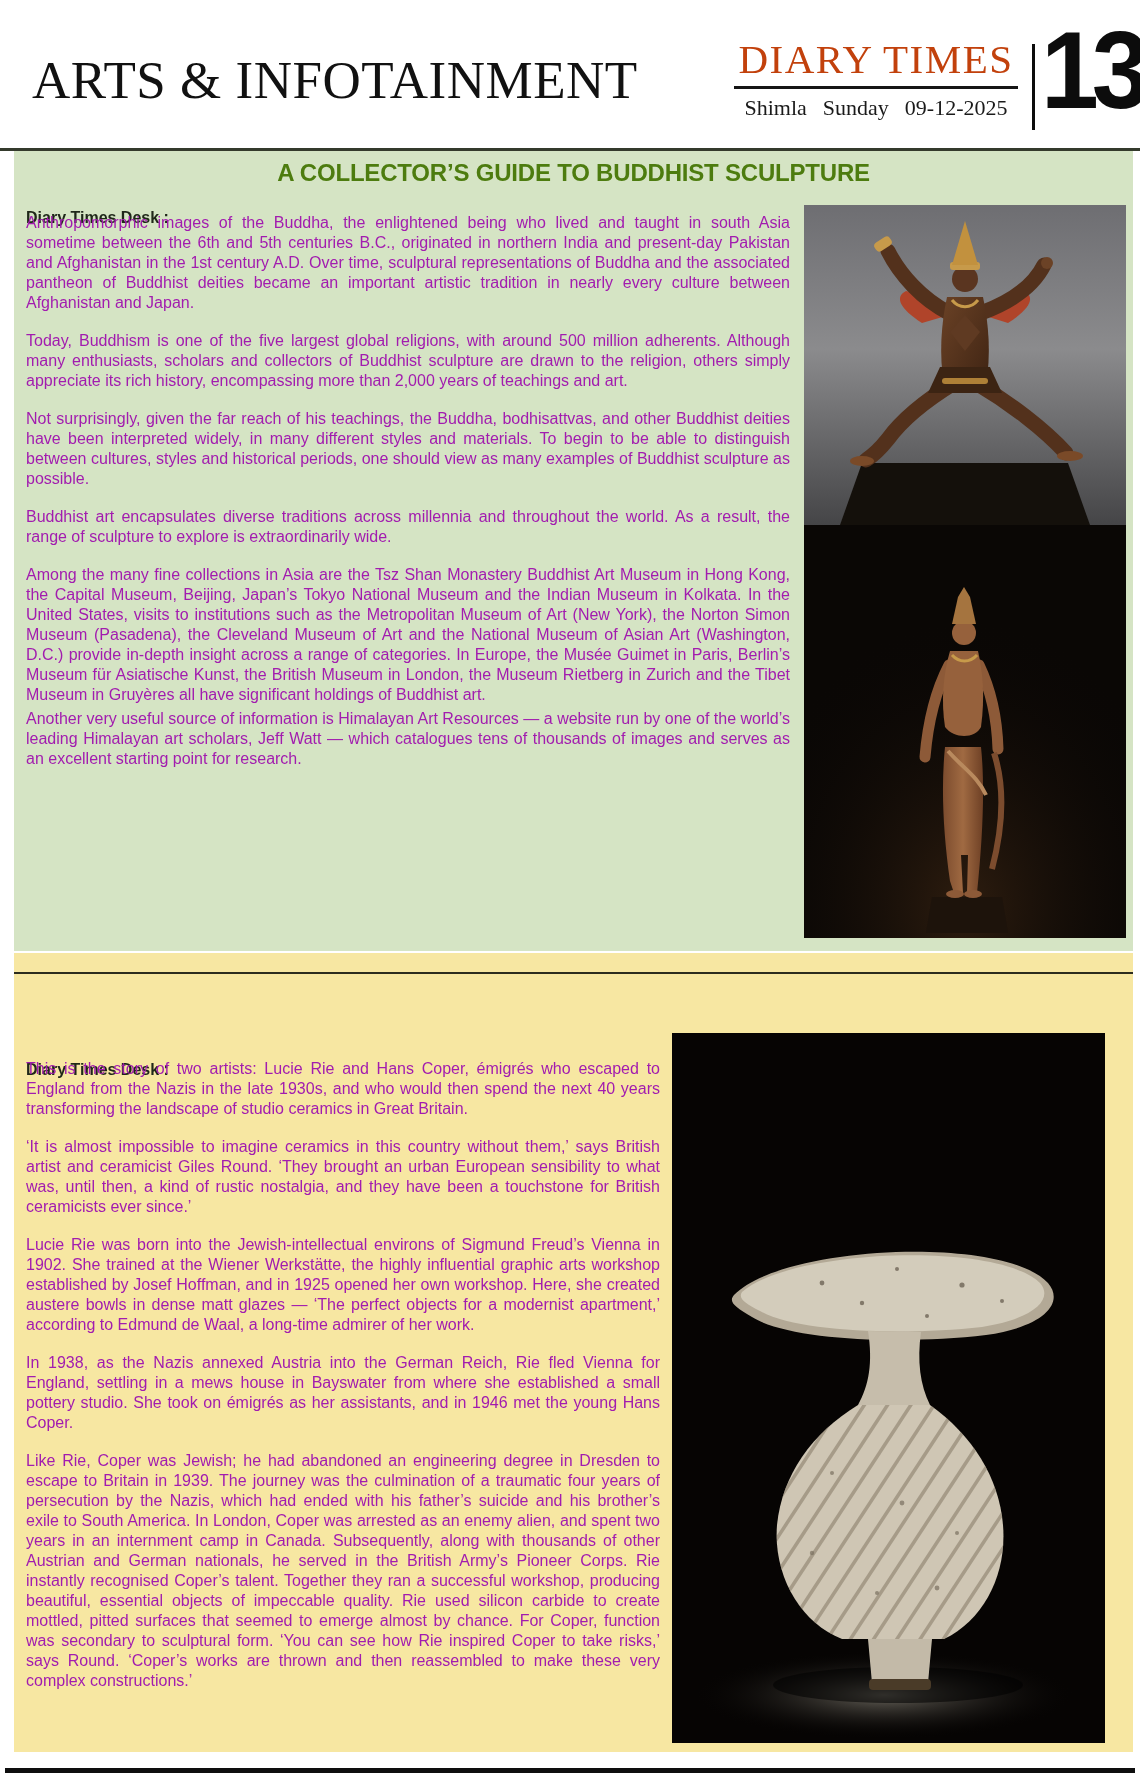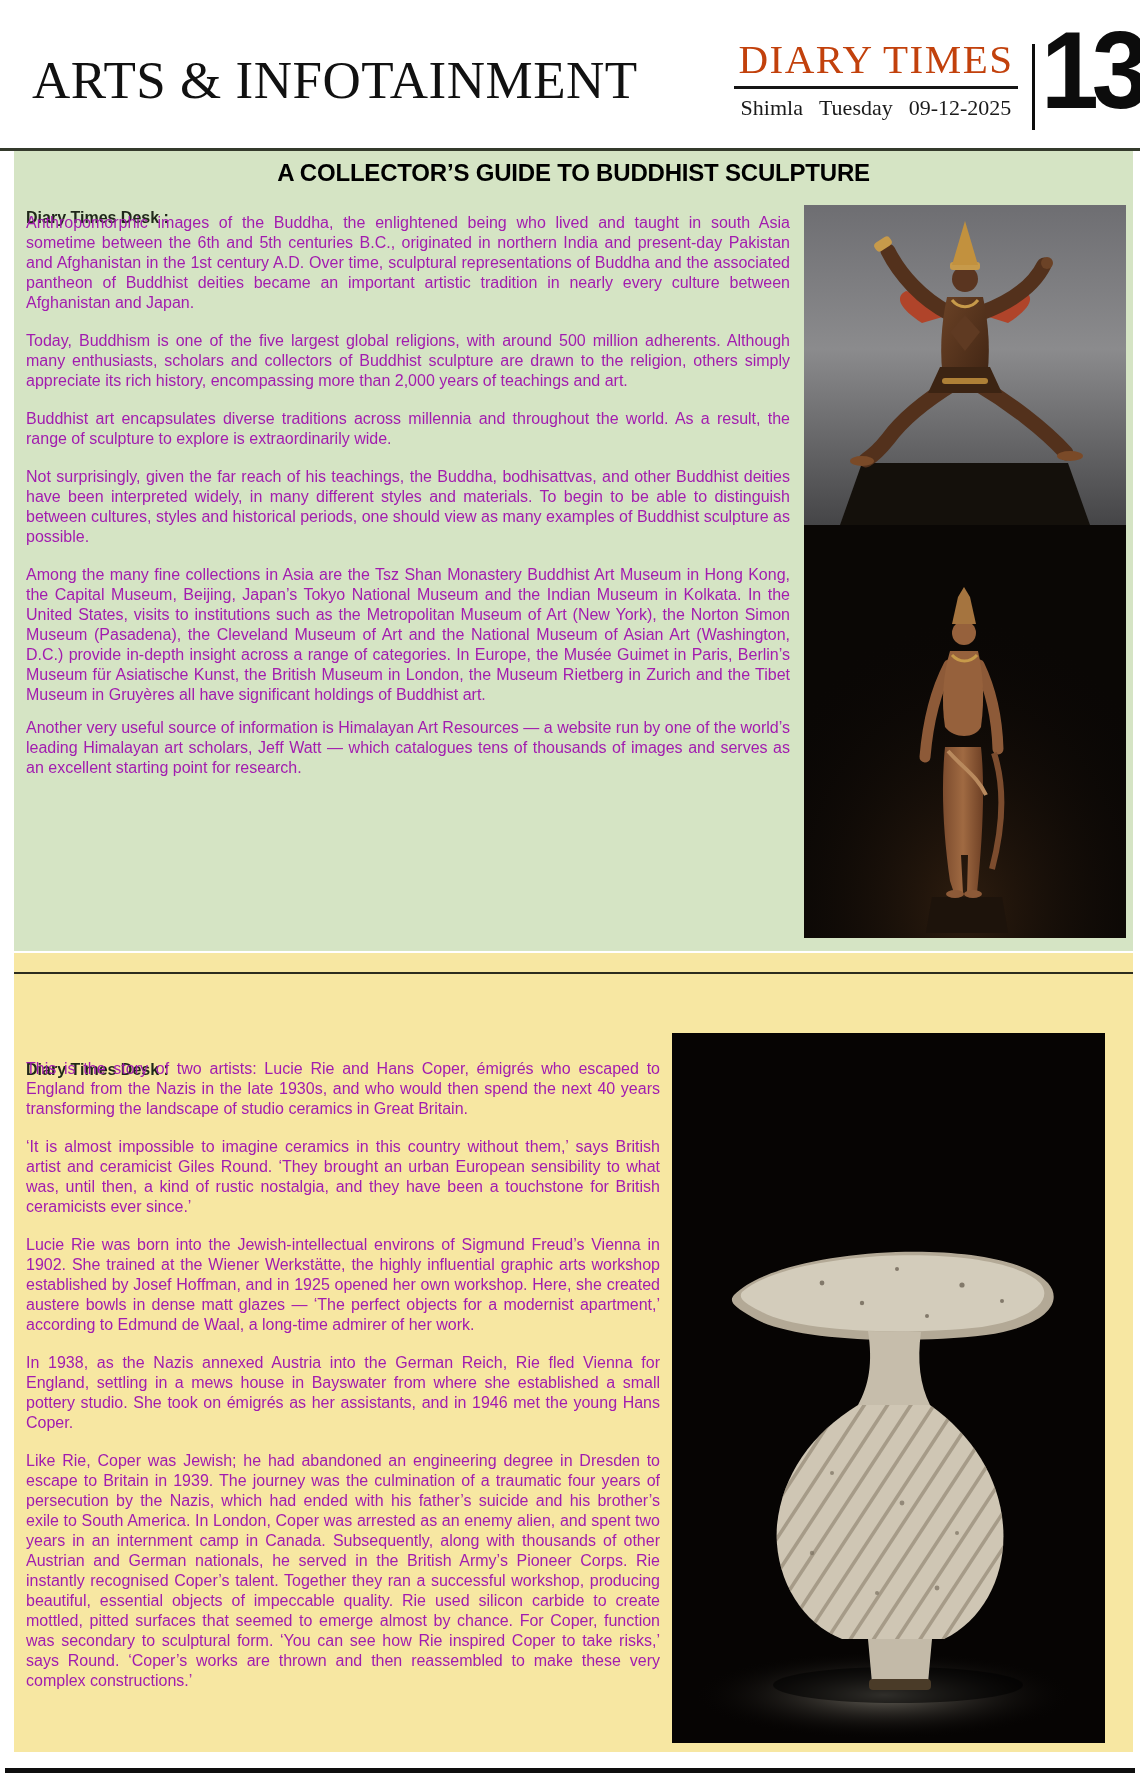--- a/index.html
+++ b/index.html
@@ -16,69 +16,69 @@
         font-size:22px;color:#1a1a1a;white-space:nowrap;}
   .pagenum-divider{position:absolute;left:1032px;top:44px;width:3px;height:86px;background:#0c0c0c;}
   .pagenum{position:absolute;left:1041px;top:10px;font-size:104px;line-height:1.1;font-weight:bold;
         letter-spacing:-7px;color:#0c0c0c;transform:scaleY(1.05);transform-origin:top left;}
   .header-rule{position:absolute;left:0;top:148px;width:1140px;height:3px;background:#343a2c;}
   
   .panel{position:absolute;left:14px;width:1119px;}
   .panel-green{top:151px;height:800px;background:#d5e4c4;}
   .panel-yellow{top:953px;height:799px;background:#f7e7a2;}
   .headline{position:absolute;left:0;width:100%;text-align:center;font-weight:bold;
-        font-size:24px;letter-spacing:-.2px;color:#000000;white-space:nowrap;}
+        font-size:24px;letter-spacing:-.2px;color:#4d7c0f;white-space:nowrap;}
   .hl1{top:8px;}
   .divider2{position:absolute;left:0;top:19px;width:100%;height:2px;background:#2c2c1e;}
   .hl2{top:30px;}
   .byline{position:absolute;font-weight:bold;font-size:16px;color:#1f2719;margin-top:24px;}
   .by1{left:12px;top:34px;}
   .by2{left:12px;top:84px;}
   .col{position:absolute;text-align:justify;color:#a21caf;font-size:16px;line-height:20px;}
   .col1{left:12px;top:62px;width:764px;}
   .col2{left:12px;top:106px;width:634px;}
   .col p{margin:0 0 18px 0;}
-  .col p.tight{margin-bottom:13px;}
+  .col p.tight{margin-bottom:4px;}
   
   .figure{position:absolute;overflow:hidden;}
   .fig-statue1{left:790px;top:54px;width:322px;height:320px;}
   .fig-statue2{left:790px;top:374px;width:322px;height:413px;}
   .fig-vase{left:658px;top:80px;width:433px;height:710px;}
   .figure svg{display:block;width:100%;height:100%;}
   .bottom-rule{position:absolute;left:5px;top:1768px;width:1130px;height:5px;background:#0e0e0e;}
 </style>
 </head>
 <body>
 
 <div class="page">
 
   <div>
     <div class="section-title">ARTS &amp; INFOTAINMENT</div>
     <div class="masthead">
       <div class="masthead-title">DIARY TIMES</div>
       <div class="masthead-rule"></div>
       <div class="dateline">
         <span>Shimla</span>
-        <span>Tuesday</span>
+        <span>Sunday</span>
         <span>09-12-2025</span>
       </div>
     </div>
     <div class="pagenum-divider"></div>
     <div class="pagenum">13</div>
     <div class="header-rule"></div>
   </div>
 
   <div class="panel panel-green">
     <div class="headline hl1">A COLLECTOR’S GUIDE TO BUDDHIST SCULPTURE</div>
     <div class="byline by1">Diary Times Desk :</div>
     <div class="col col1">
       <p>Anthropomorphic images of the Buddha, the enlightened being who lived and taught in south Asia sometime between the 6th and 5th centuries B.C., originated in northern India and present-day Pakistan and Afghanistan in the 1st century A.D. Over time, sculptural representations of Buddha and the associated pantheon of Buddhist deities became an important artistic tradition in nearly every culture between Afghanistan and Japan.</p>
       <p>Today, Buddhism is one of the five largest global religions, with around 500 million adherents. Although many enthusiasts, scholars and collectors of Buddhist sculpture are drawn to the religion, others simply appreciate its rich history, encompassing more than 2,000 years of teachings and art.</p>
+      <p>Not surprisingly, given the far reach of his teachings, the Buddha, bodhisattvas, and other Buddhist deities have been interpreted widely, in many different styles and materials. To begin to be able to distinguish between cultures, styles and historical periods, one should view as many examples of Buddhist sculpture as possible.</p>
       <p>Buddhist art encapsulates diverse traditions across millennia and throughout the world. As a result, the range of sculpture to explore is extraordinarily wide.</p>
-      <p>Not surprisingly, given the far reach of his teachings, the Buddha, bodhisattvas, and other Buddhist deities have been interpreted widely, in many different styles and materials. To begin to be able to distinguish between cultures, styles and historical periods, one should view as many examples of Buddhist sculpture as possible.</p>
       <p class="tight">Among the many fine collections in Asia are the Tsz Shan Monastery Buddhist Art Museum in Hong Kong, the Capital Museum, Beijing, Japan’s Tokyo National Museum and the Indian Museum in Kolkata. In the United States, visits to institutions such as the Metropolitan Museum of Art (New York), the Norton Simon Museum (Pasadena), the Cleveland Museum of Art and the National Museum of Asian Art (Washington, D.C.) provide in-depth insight across a range of categories. In Europe, the Musée Guimet in Paris, Berlin’s Museum für Asiatische Kunst, the British Museum in London, the Museum Rietberg in Zurich and the Tibet Museum in Gruyères all have significant holdings of Buddhist art.</p>
       <p>Another very useful source of information is Himalayan Art Resources — a website run by one of the world’s leading Himalayan art scholars, Jeff Watt — which catalogues tens of thousands of images and serves as an excellent starting point for research.</p>
     </div>
 
     <div class="figure fig-statue1">
       <svg viewBox="0 0 322 320" preserveAspectRatio="none" aria-hidden="true">
         <defs>
           <linearGradient id="g1bg" x1="0" y1="0" x2="0" y2="1">
             <stop offset="0" stop-color="#6e6e72"></stop>
               <stop offset="0.45" stop-color="#8b8b8d"></stop>

